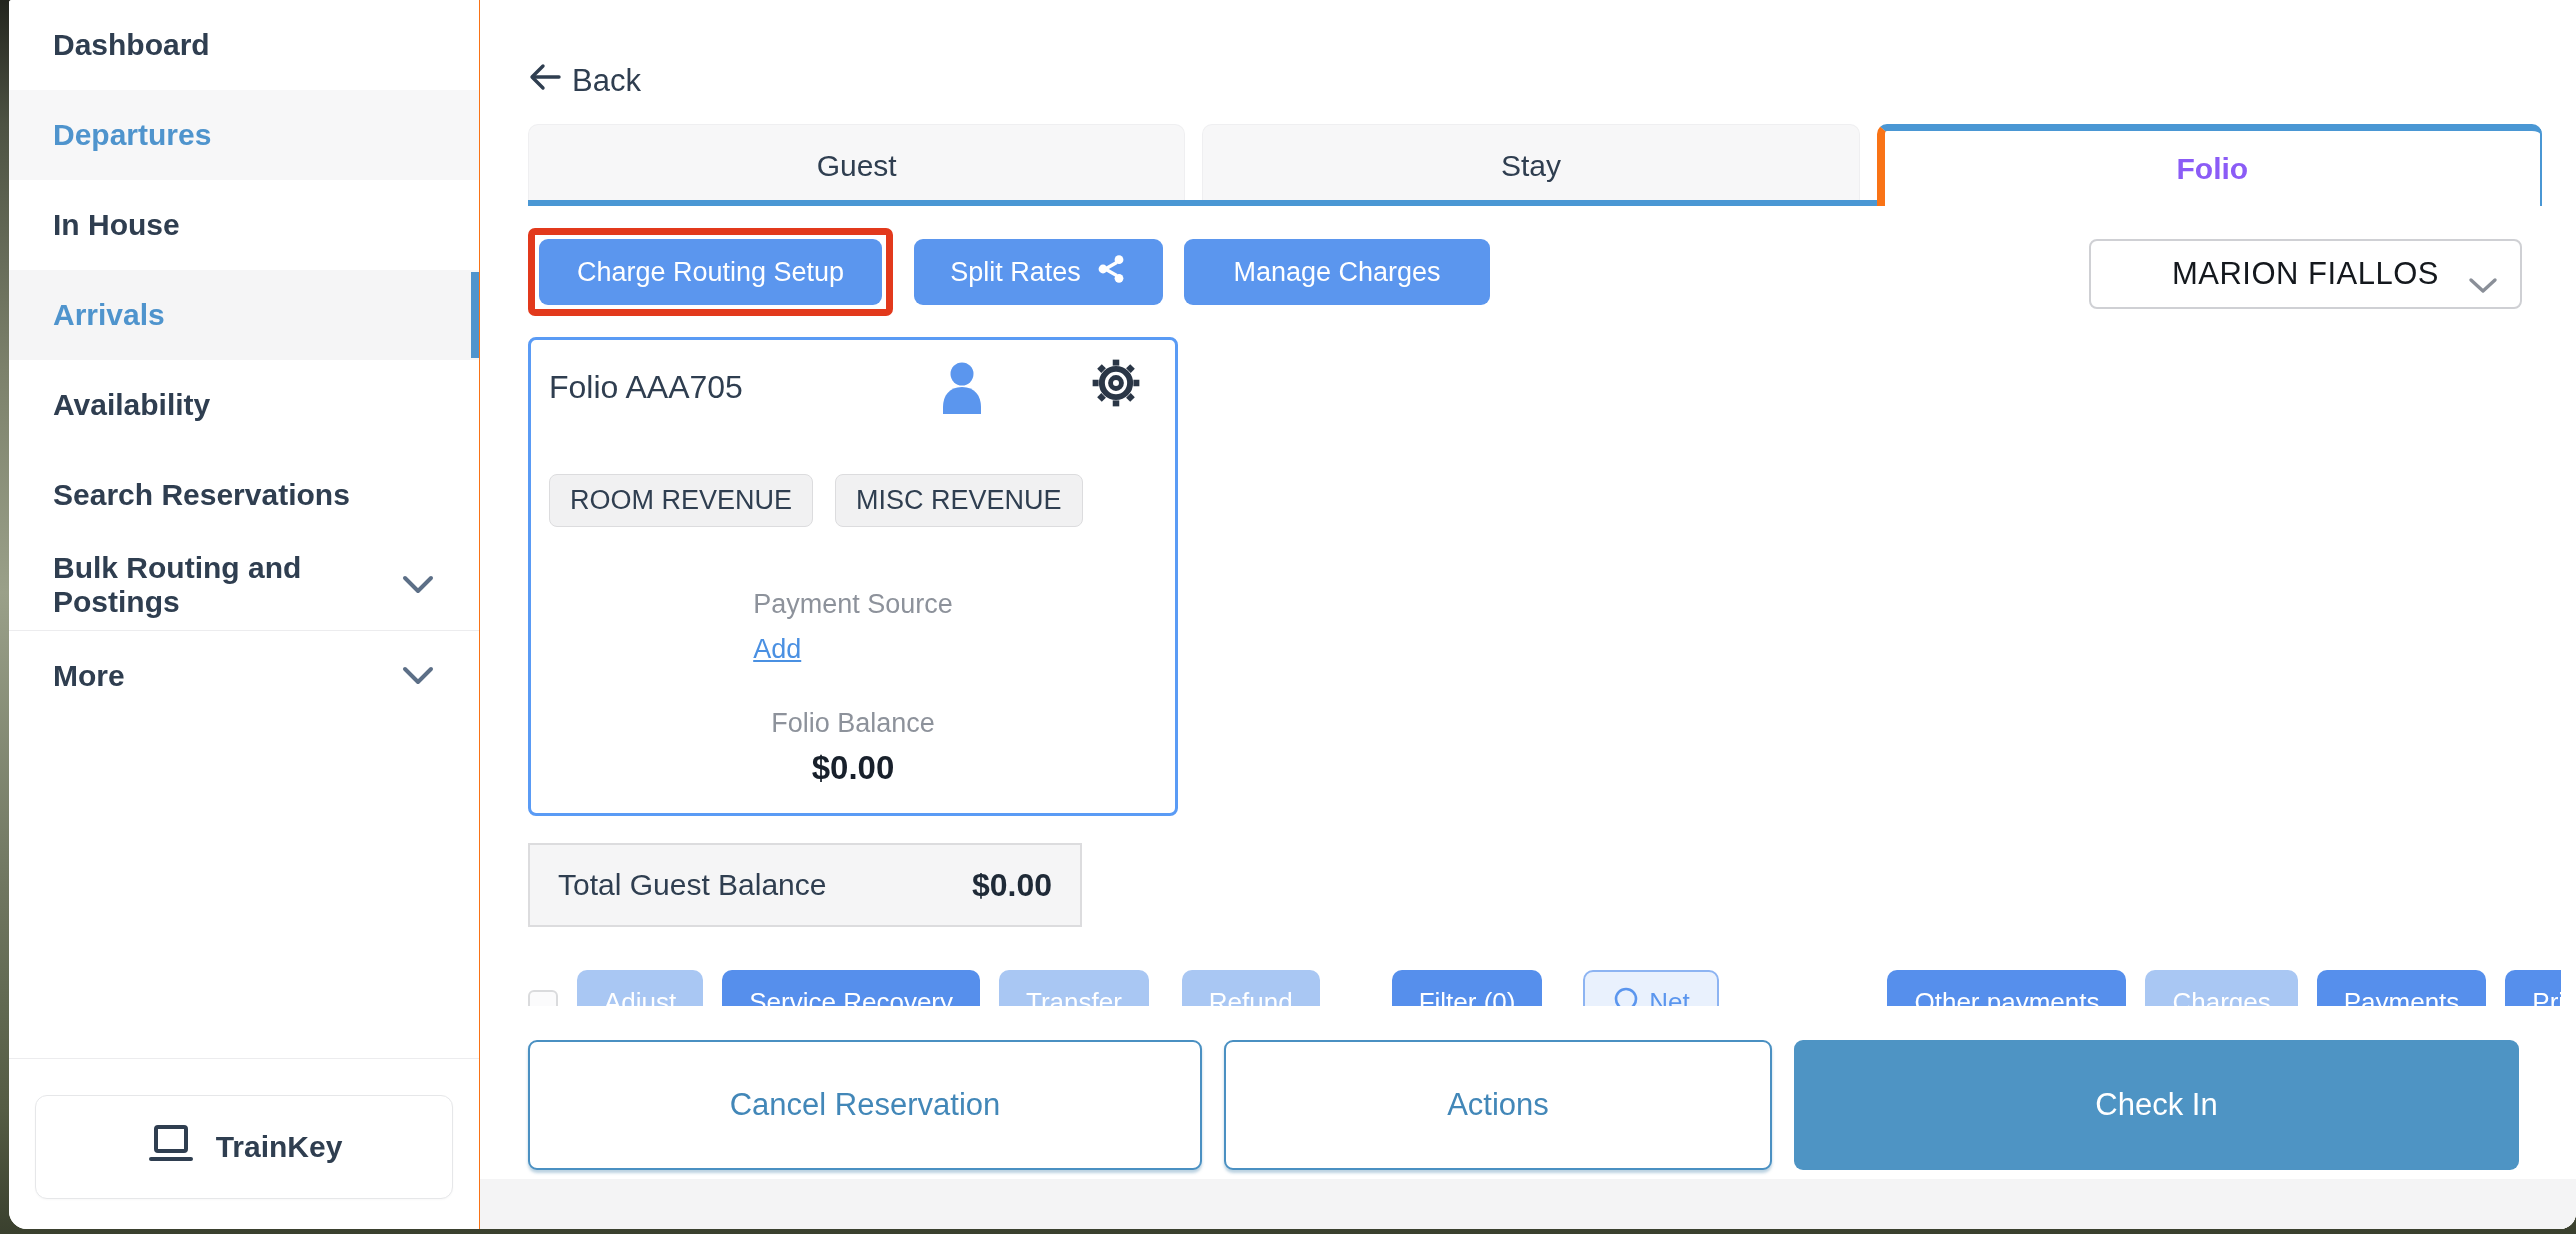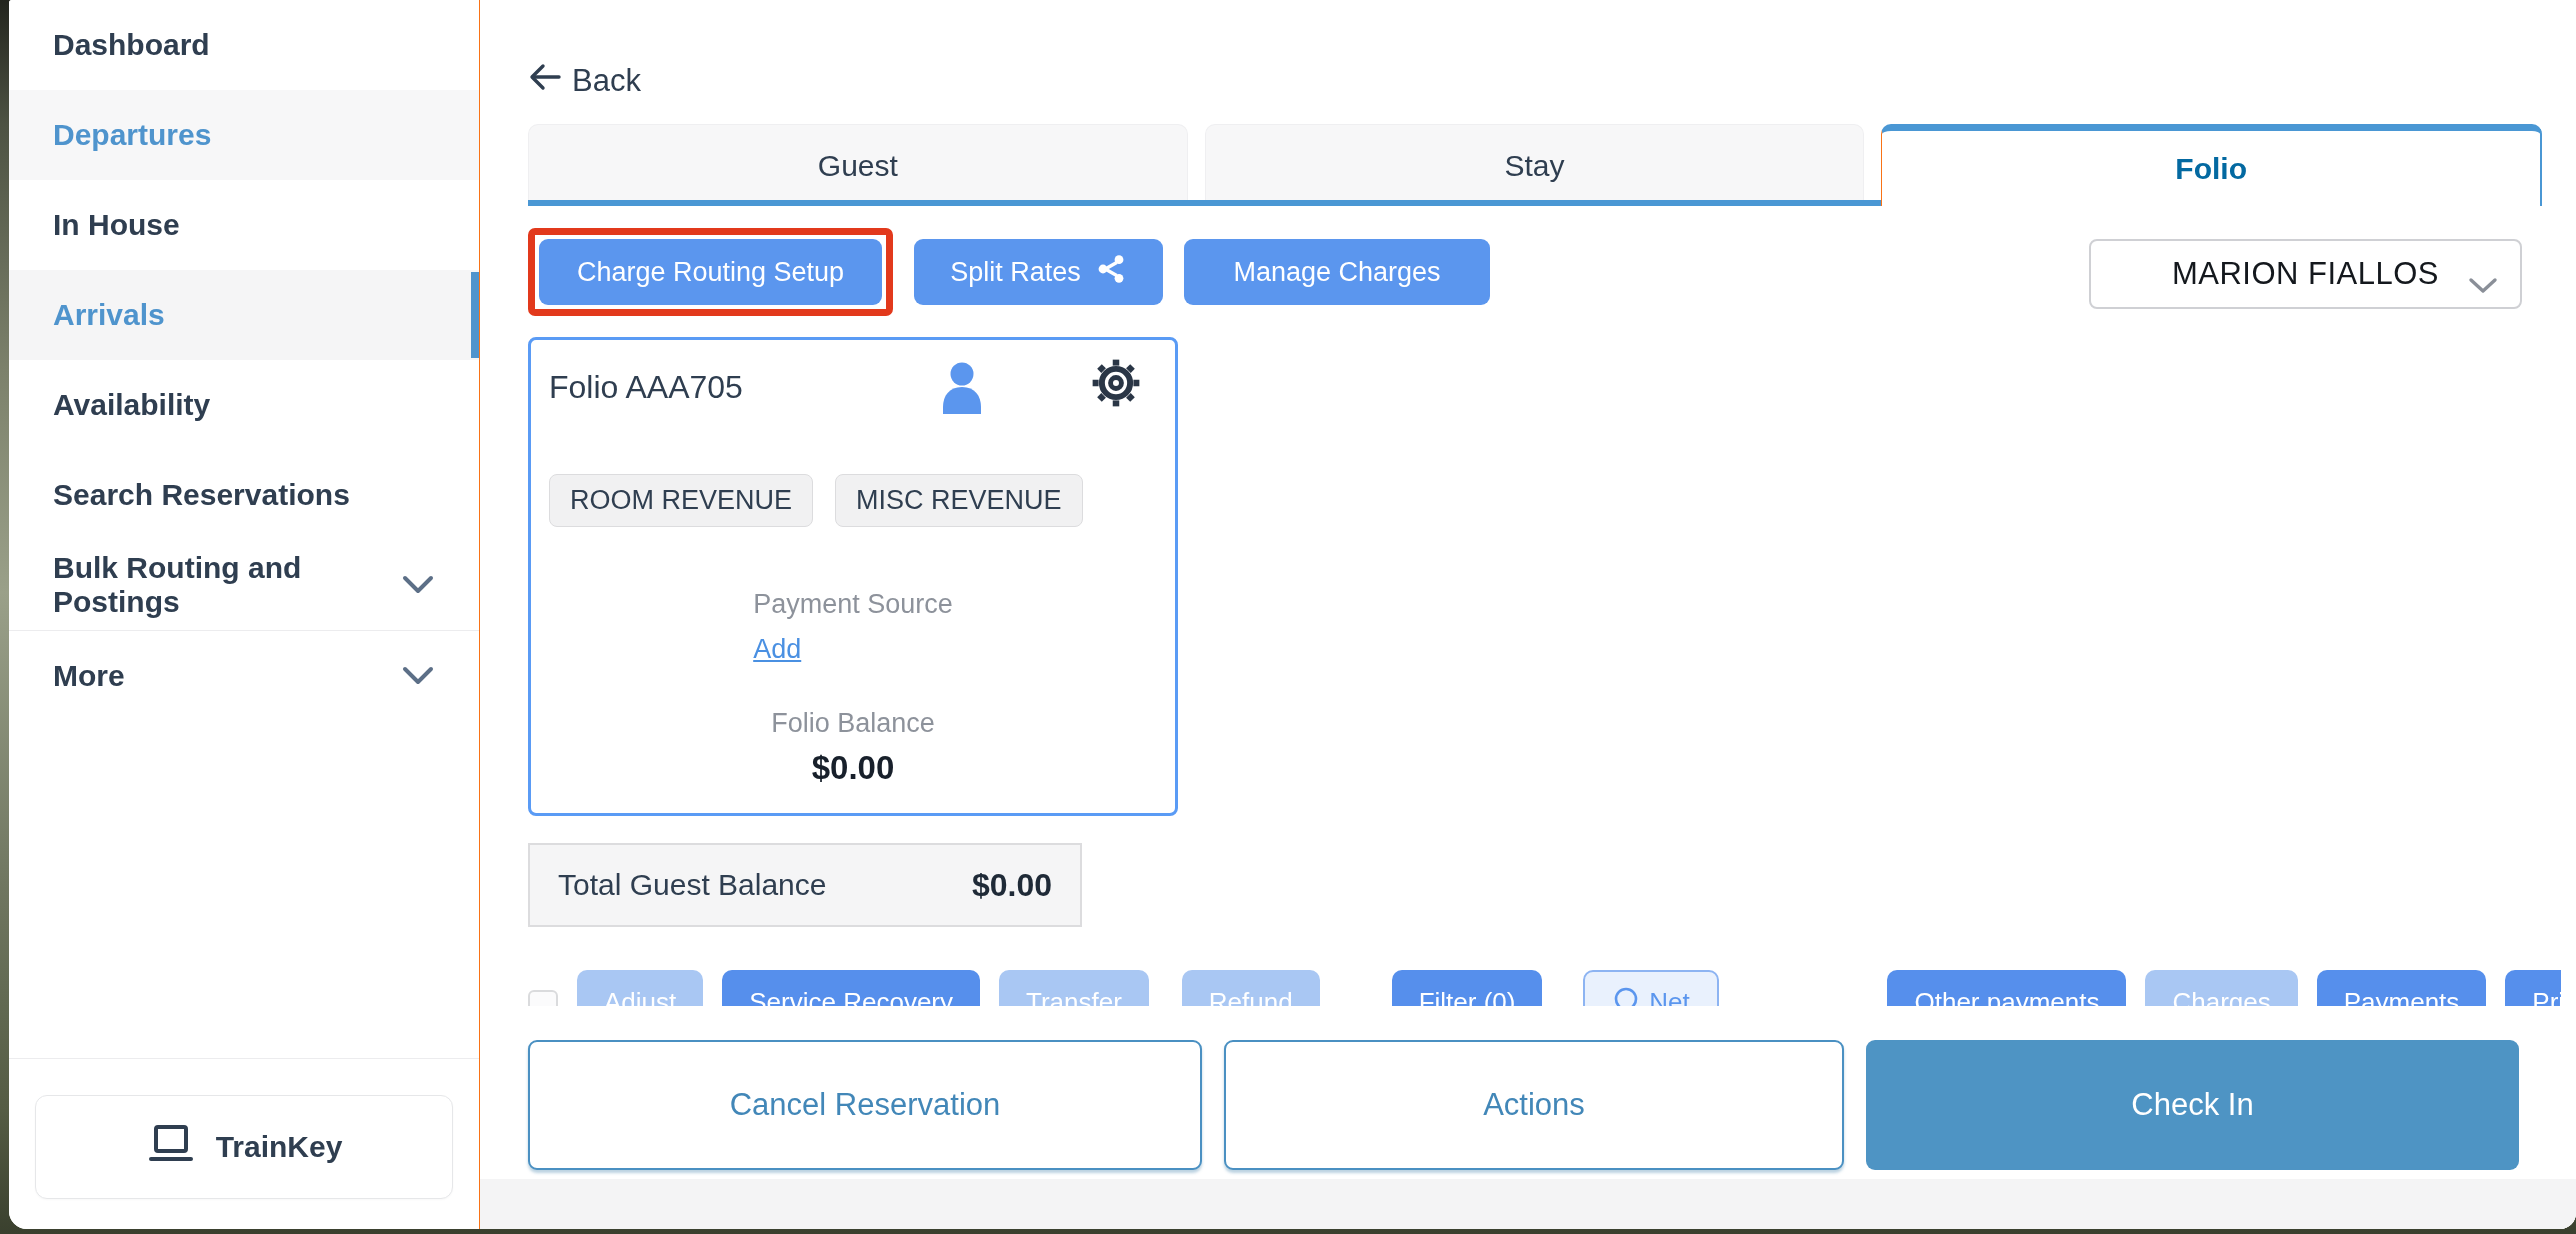--- a/index.html
+++ b/index.html
@@ -39,22 +39,22 @@
     font-size:31px; color:#2f3e50; cursor:pointer; }
   
   .tabs { position:absolute; top:124px; left:48px; right:34px; height:82px; display:flex; gap:17px; }
   .tabs .underline { position:absolute; left:0; right:661px; bottom:0; height:6px; background:#4a97d4; }
   .tab {
     flex:1; display:flex; align-items:center; justify-content:center;
     background:#f7f7f8; border-radius:10px 10px 0 0; font-size:30px; color:#2f3e50; cursor:pointer;
     border:1px solid #efeff1; border-bottom:none;
   }
   .tab.active {
-    background:#fff; color:#0369a1; font-weight:600;
-    border-top:7px solid #4a97d4; border-left:1px solid #f97316; border-right:2px solid #4a97d4;
+    background:#fff; color:#8b5cf6; font-weight:600;
+    border-top:7px solid #4a97d4; border-left:8px solid #f97316; border-right:2px solid #4a97d4;
     z-index:2;
   }
   
   .band { position:absolute; top:239px; left:48px; right:54px; display:flex; align-items:flex-start; gap:21px; }
   .btn-blue {
     height:66px; background:#5b96ee; color:#fff; border:none; border-radius:9px;
     font-size:27px; font-family:inherit; padding:0 32px; display:flex; align-items:center; justify-content:center; gap:14px;
     cursor:pointer; white-space:nowrap;
   }
   .ring { margin-top:-11px; border:7px solid #e2391c; border-radius:7px; padding:4px; }
@@ -109,21 +109,21 @@
   .c-outline { background:#e9f1fd; border:2px solid #8db4f2; color:#5b96ee; }
   .xm-refund { margin-left:14px; } .xm-filter { margin-left:53px; } .xm-net { margin-left:22px; } .xm-other { margin-left:149px; }
   
   .footer-actions { position:absolute; top:1040px; left:48px; right:57px; display:flex; gap:22px; }
   .big-btn {
     height:130px; border-radius:9px; font-size:31px; font-family:inherit; cursor:pointer;
     display:flex; align-items:center; justify-content:center;
   }
   .big-outline { background:#fff; border:2px solid #4a90c2; color:#4287b8; box-shadow:0 3px 3px rgba(61,126,170,0.35); }
   .big-solid { background:#4e94c4; border:none; color:#fff; }
-  .w-cancel { width:674px; } .w-actions { width:620px; } .w-checkin { flex:1; }
+  .w-cancel { width:674px; } .w-actions { width:548px; } .w-checkin { flex:1; }
   .bottom-strip { position:absolute; left:0; right:0; bottom:0; height:50px; background:#f4f4f5; }
 </style>
 </head>
 <body>
 
 <div class="app">
 
   <nav class="sidebar">
     <div class="side-item">
       <span>Dashboard</span>

